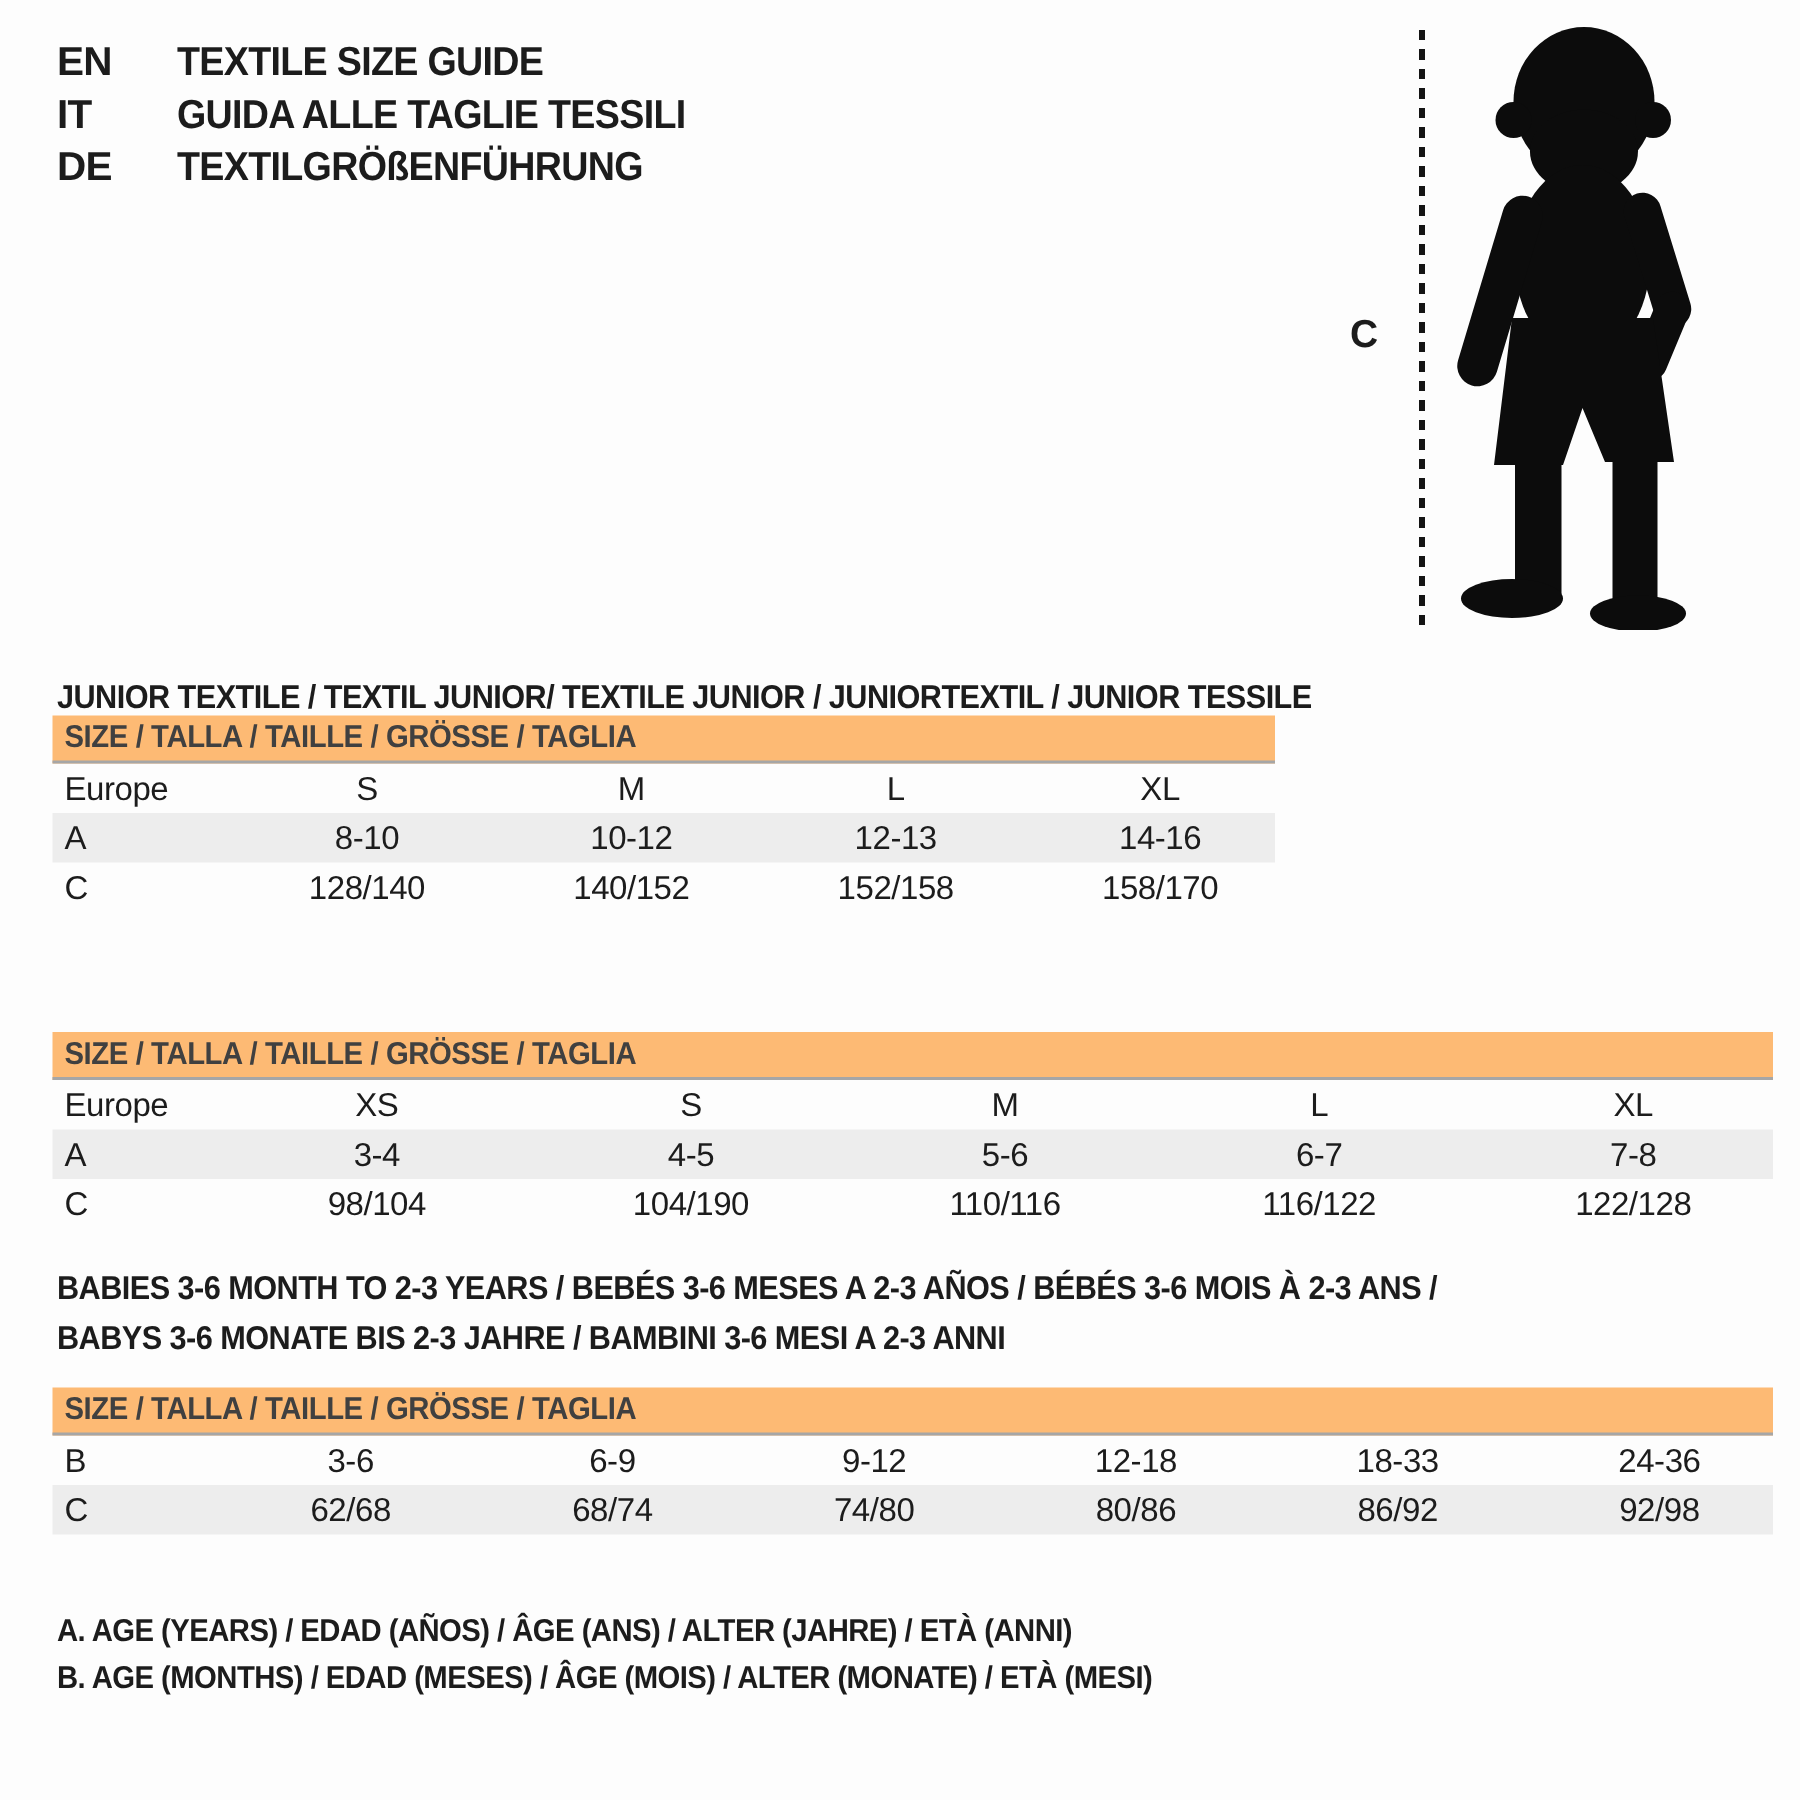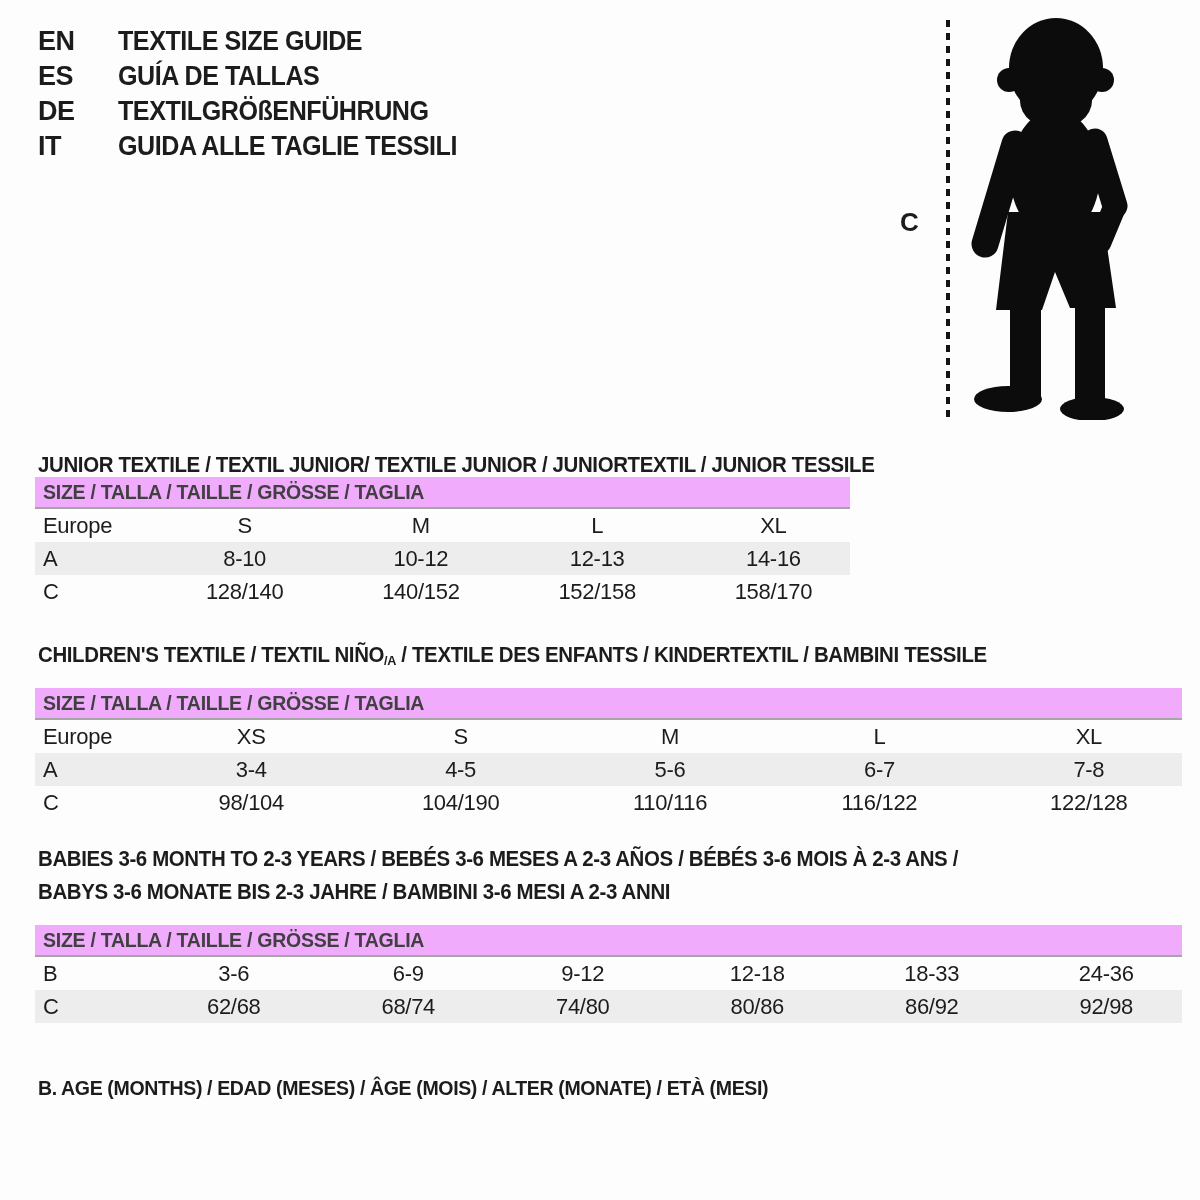--- a/index.html
+++ b/index.html
@@ -26,21 +26,21 @@
   .c-marker{position:absolute;left:900px;top:207px;font-weight:700;font-size:26px;}
   .baby{position:absolute;left:962px;top:16px;}
 
   
   .sec-title{position:absolute;left:38px;font-weight:700;font-size:22px;letter-spacing:-0.4px;}
   .sub-a{font-size:0.62em;position:relative;top:3px;}
 
   
   .sizetable{position:absolute;left:35px;}
   .size-bar{
-    height:30px;background:#f0abfc;border-bottom:2px solid #a6a6a6;
+    height:30px;background:#fdba74;border-bottom:2px solid #a6a6a6;
     display:flex;align-items:center;padding-left:8px;
     font-weight:700;font-size:21px;color:#404040;letter-spacing:-0.3px;
   }
   .t-row{display:flex;height:33px;align-items:center;font-size:22px;letter-spacing:-0.3px;gap:23px;}
   .t-row.band{background:#ededed;}
   .t-label{padding-left:8px;box-sizing:border-box;}
   .w-junior{width:815px;}
   .w-wide{width:1147px;}
   .lab1{flex:0 0 110px;}
   .lab2{flex:0 0 100px;}
@@ -54,30 +54,26 @@
 <body>
 
 <div class="page">
 
   <div class="langs">
     <div class="lang-row">
       <span class="lang-code">EN</span>
       <span class="cond">TEXTILE SIZE GUIDE</span>
     </div>
     <div class="lang-row">
-      <span class="lang-code">ES</span>
-      <span class="cond">GUÍA DE TALLAS</span>
+      <span class="lang-code">IT</span>
+      <span class="cond">GUIDA ALLE TAGLIE TESSILI</span>
     </div>
     <div class="lang-row">
       <span class="lang-code">DE</span>
       <span class="cond">TEXTILGRÖßENFÜHRUNG</span>
-    </div>
-    <div class="lang-row">
-      <span class="lang-code">IT</span>
-      <span class="cond">GUIDA ALLE TAGLIE TESSILI</span>
     </div>
   </div>
 
   <div class="dashline"></div>
   <div class="c-marker">C</div>
   <div class="baby">
     <svg width="186" height="404" viewBox="0 0 186 404" xmlns="http://www.w3.org/2000/svg">
       <g fill="#0c0c0c" stroke="none">
         <ellipse cx="94" cy="52" rx="47" ry="50"></ellipse>
         <circle cx="47" cy="64" r="12"></circle>
@@ -119,23 +115,20 @@
     </div>
     <div class="t-row">
       <div class="t-label lab1">C</div>
       <div class="t-cell">128/140</div>
       <div class="t-cell">140/152</div>
       <div class="t-cell">152/158</div>
       <div class="t-cell">158/170</div>
     </div>
   </div>
 
-  <div class="sec-title" style="top:642px;">
-    <span class="cond"><span>CHILDREN'S TEXTILE / TEXTIL NIÑO</span><span class="sub-a">/A</span><span> / TEXTILE DES ENFANTS / KINDERTEXTIL / BAMBINI TESSILE</span></span>
-  </div>
   <div class="sizetable w-wide" style="top:688px;">
     <div class="size-bar">
       <span class="cond">SIZE / TALLA / TAILLE / GRÖSSE / TAGLIA</span>
     </div>
     <div class="t-row">
       <div class="t-label lab2">Europe</div>
       <div class="t-cell">XS</div>
       <div class="t-cell">S</div>
       <div class="t-cell">M</div>
       <div class="t-cell">L</div>
@@ -184,17 +177,20 @@
       <div class="t-cell">68/74</div>
       <div class="t-cell">74/80</div>
       <div class="t-cell">80/86</div>
       <div class="t-cell">86/92</div>
       <div class="t-cell">92/98</div>
     </div>
   </div>
 
   <div class="legend">
     <div class="legend-line">
+      <span class="cond">A. AGE (YEARS) / EDAD (AÑOS) / ÂGE (ANS) / ALTER (JAHRE) / ETÀ (ANNI)</span>
+    </div>
+    <div class="legend-line">
       <span class="cond">B. AGE (MONTHS) / EDAD (MESES) / ÂGE (MOIS) / ALTER (MONATE) / ETÀ (MESI)</span>
     </div>
   </div>
 
 </div>
 
 </body></html>

